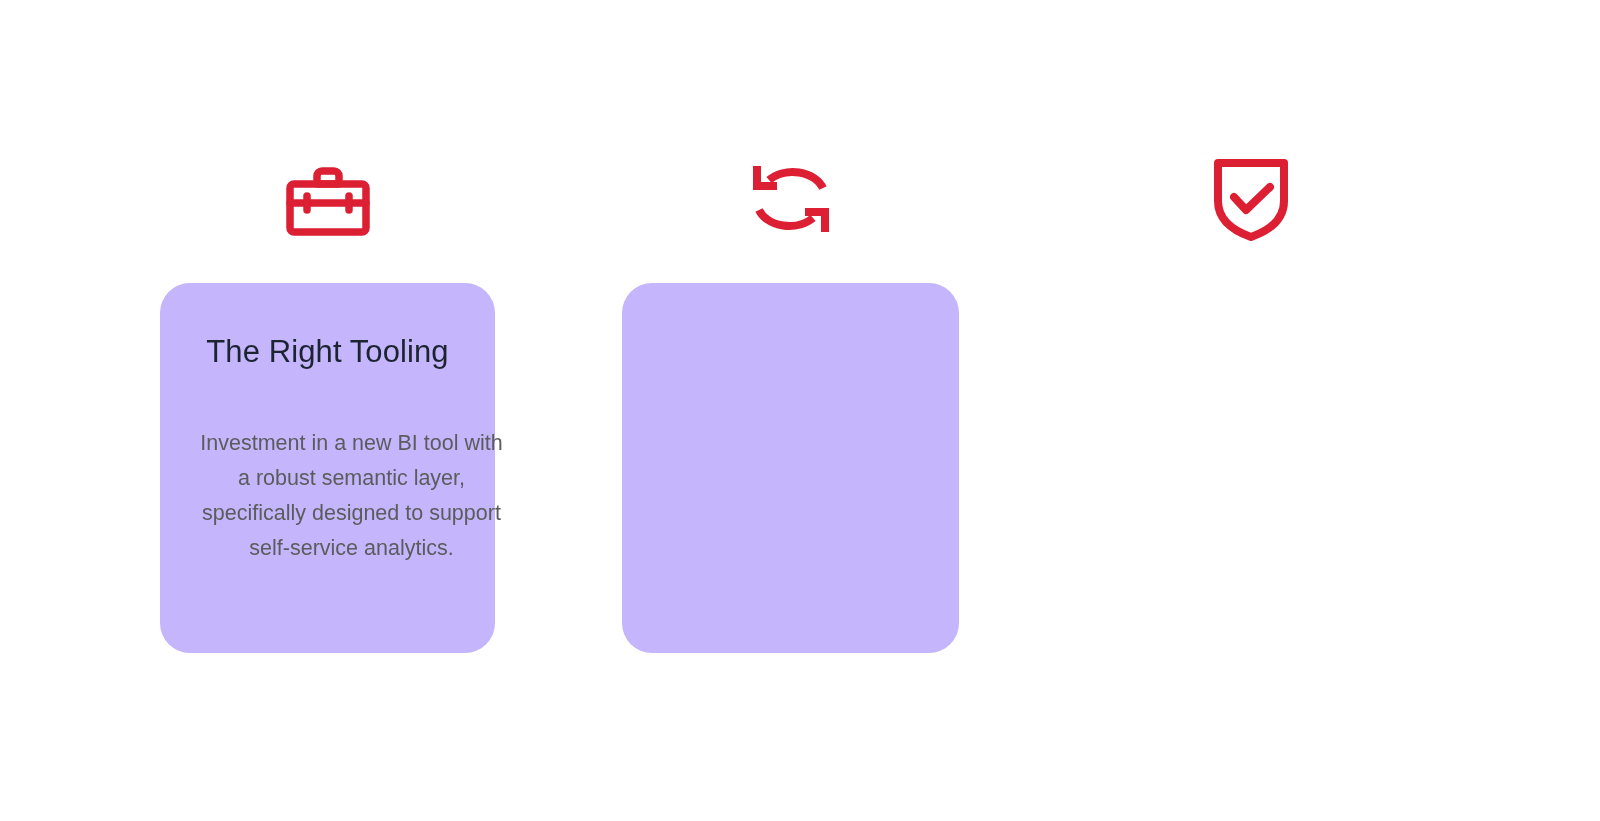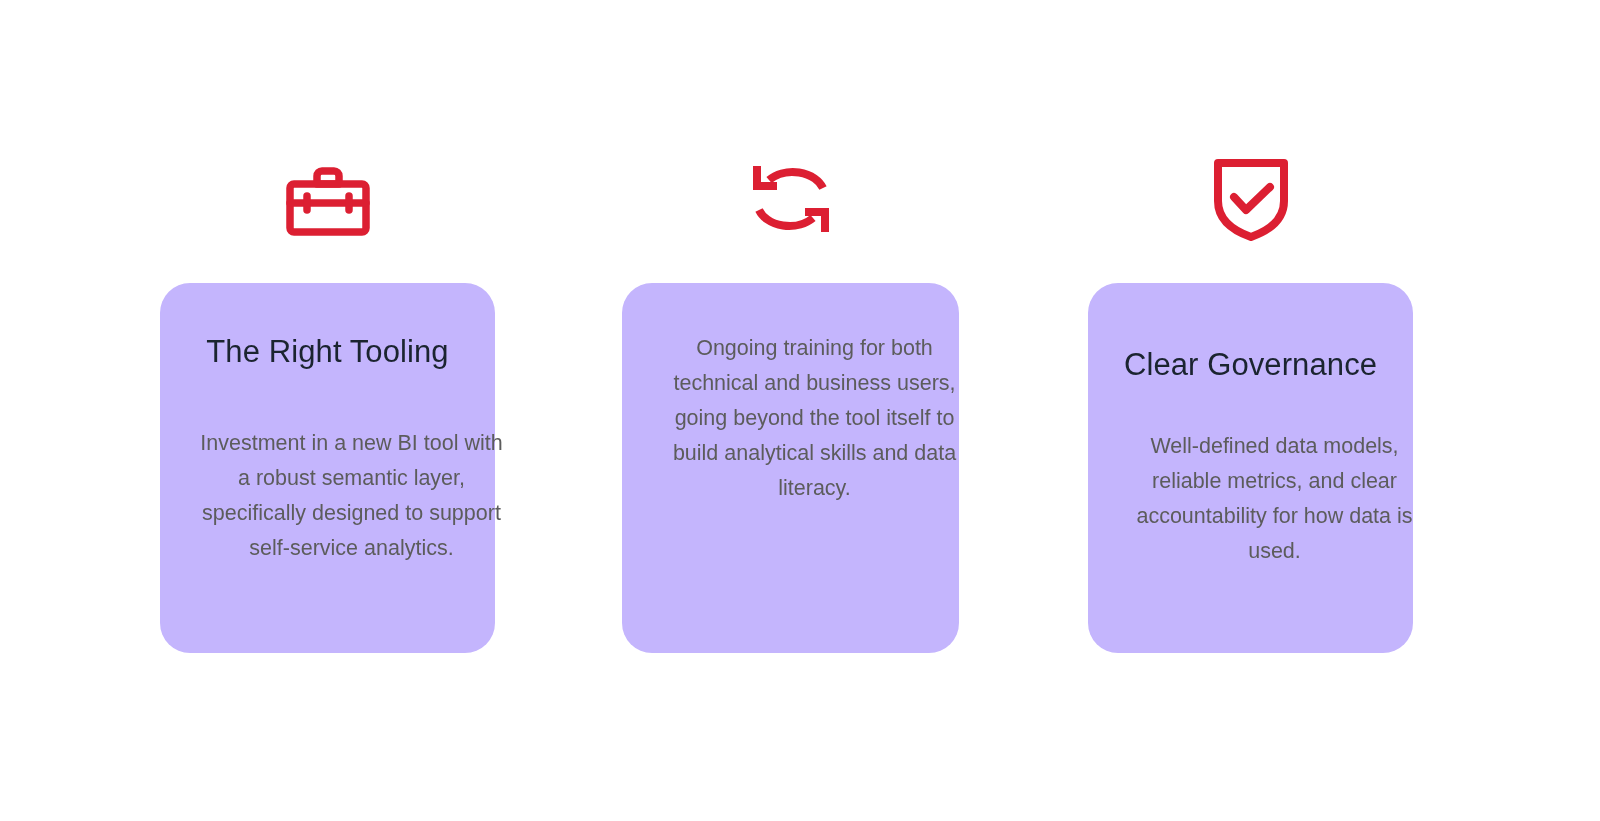--- a/index.html
+++ b/index.html
@@ -128,34 +128,29 @@
 
         <path d="M10 8 v20 h20" fill="none"></path>
 
         <path d="M12 52 A32 24 0 0 0 66 60" fill="none"></path>
 
         <path d="M78 74 v-20 h-20" fill="none"></path>
       </svg>
     </div>
 
     <div class="card">
-      <div class="card-body">Ongoing training for both technical and business users, going beyond the tool itself to build analytical skills and data literacy.</div>
     </div>
   </div>
 
   <div class="column col-3">
 
     <div class="icon-slot">
       <svg width="80" height="86" viewBox="0 0 80 86" fill="none" stroke="#dc1f32" stroke-width="8" stroke-linecap="round" stroke-linejoin="round">
 
         <path d="M7 6 h66 v38 c0 20 -16 30 -33 36 C23 74 7 64 7 44 z"></path>
 
         <path d="M23 40 l12 13 l24 -23"></path>
       </svg>
     </div>
 
-    <div class="card">
-      <div class="card-title">Clear Governance</div>
-      <div class="card-body">Well-defined data models, reliable metrics, and clear accountability for how data is used.</div>
-    </div>
   </div>
 
 </div>
 
 </body></html>

